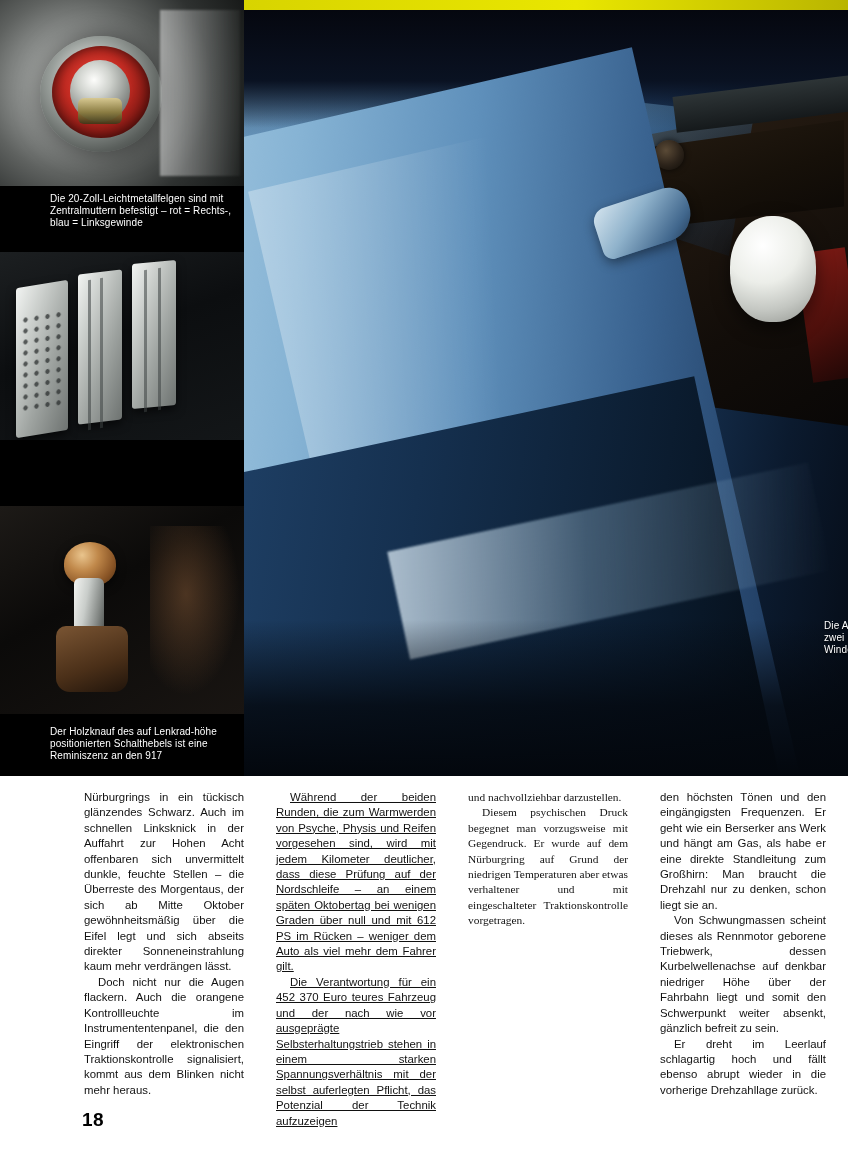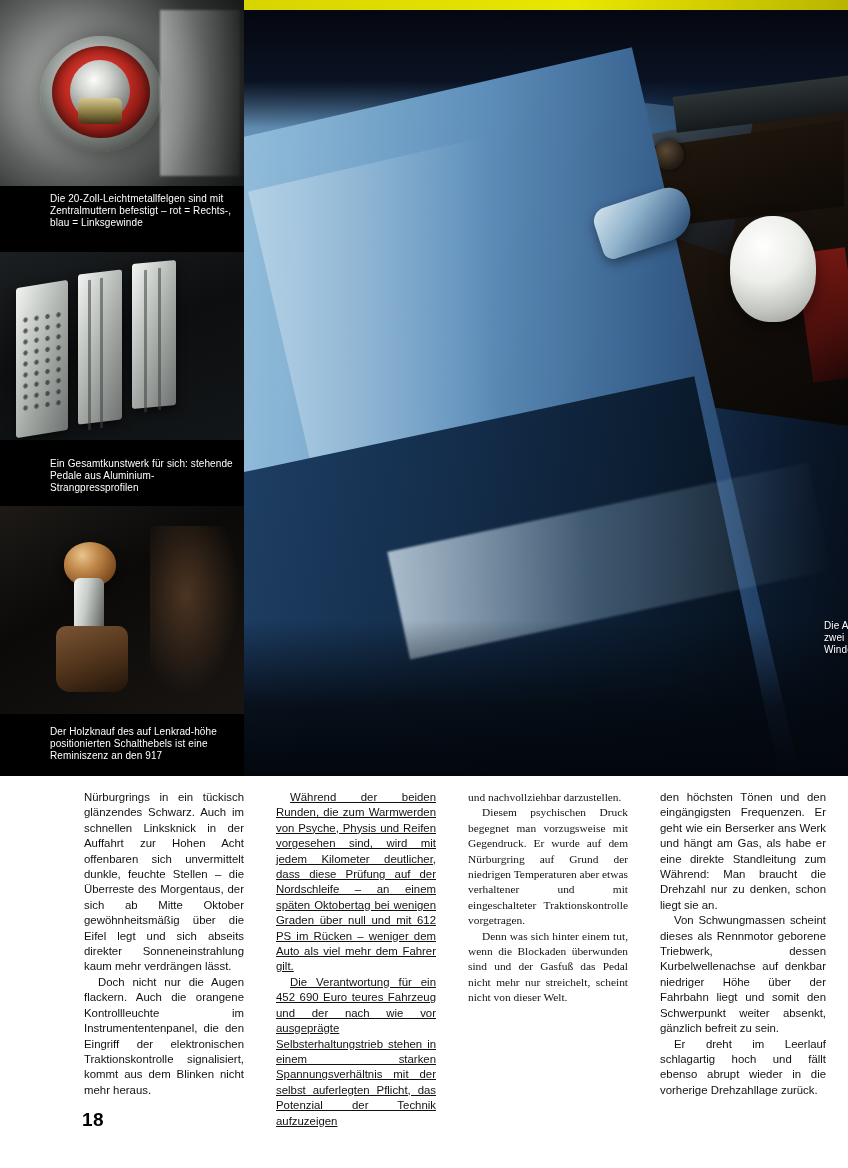--- a/index.html
+++ b/index.html
@@ -393,21 +393,20 @@
       <div class="pedal p1"></div>
       <div class="pedal-holes"></div>
       <div class="pedal p2"></div>
       <div class="pedal p3"></div>
       <div class="pedal-rib" style="left:88px;top:28px;height:150px;transform:skewY(-7deg);"></div>
       <div class="pedal-rib" style="left:100px;top:26px;height:150px;transform:skewY(-7deg);"></div>
       <div class="pedal-rib" style="left:144px;top:18px;height:142px;transform:skewY(-5deg);"></div>
       <div class="pedal-rib" style="left:158px;top:16px;height:142px;transform:skewY(-5deg);"></div>
     </div>
     <div class="black-strip strip-2"></div>
-    <div class="caption cap-pedals">Ein Gesamtkunstwerk für sich: stehende Pedale aus Aluminium-Strangpressprofilen</div>
 
     <div class="photo photo-knob">
       <div class="knob-glow"></div>
       <div class="knob-wood"></div>
       <div class="knob-shaft"></div>
       <div class="knob-boot"></div>
     </div>
     <div class="black-strip strip-3"></div>
     <div class="caption cap-knob">Der Holzknauf des auf Lenkrad-höhe positionierten Schalthebels ist eine Reminiszenz an den 917</div>
 
@@ -415,31 +414,30 @@
 
   <div class="columns">
 
     <div class="col col1">
       <p>Nürburgrings in ein tückisch glänzendes Schwarz. Auch im schnellen Linksknick in der Auffahrt zur Hohen Acht offenbaren sich unvermittelt dunkle, feuchte Stellen – die Überreste des Morgentaus, der sich ab Mitte Oktober gewöhnheitsmäßig über die Eifel legt und sich abseits direkter Sonneneinstrahlung kaum mehr verdrängen lässt.</p>
       <p class="indent">Doch nicht nur die Augen flackern. Auch die orangene Kontrollleuchte im Instrumententenpanel, die den Eingriff der elektronischen Traktionskontrolle signalisiert, kommt aus dem Blinken nicht mehr heraus.</p>
     </div>
 
     <div class="col col2">
       <p class="indent">Während der beiden Runden, die zum Warmwerden von Psyche, Physis und Reifen vorgesehen sind, wird mit jedem Kilometer deutlicher, dass diese Prüfung auf der Nordschleife – an einem späten Oktobertag bei wenigen Graden über null und mit 612 PS im Rücken – weniger dem Auto als viel mehr dem Fahrer gilt.</p>
-      <p class="indent">Die Verantwortung für ein 452 690 Euro teures Fahrzeug und der nach wie vor ausgeprägte Selbsterhaltungstrieb stehen in einem starken Spannungsverhältnis mit der selbst auferlegten Pflicht, das Potenzial der Technik aufzuzeigen</p>
+      <p class="indent">Die Verantwortung für ein 452 370 Euro teures Fahrzeug und der nach wie vor ausgeprägte Selbsterhaltungstrieb stehen in einem starken Spannungsverhältnis mit der selbst auferlegten Pflicht, das Potenzial der Technik aufzuzeigen</p>
     </div>
 
     <div class="col col3">
       <p>und nachvollziehbar darzustellen.</p>
       <p class="indent">Diesem psychischen Druck begegnet man vorzugsweise mit Gegendruck. Er wurde auf dem Nürburgring auf Grund der niedrigen Temperaturen aber etwas verhaltener und mit eingeschalteter Traktionskontrolle vorgetragen.</p>
-      <p class="indent">Denn was sich hinter einem tut, wenn die Blockaden überwunden sind und der Gasfuß das Pedal nicht mehr nur streichelt, scheint nicht von dieser Welt.</p>
     </div>
 
     <div class="col col4">
-      <p>den höchsten Tönen und den eingängigsten Frequenzen. Er geht wie ein Berserker ans Werk und hängt am Gas, als habe er eine direkte Standleitung zum Während: Man braucht die Drehzahl nur zu denken, schon liegt sie an.</p>
+      <p>den höchsten Tönen und den eingängigsten Frequenzen. Er geht wie ein Berserker ans Werk und hängt am Gas, als habe er eine direkte Standleitung zum Großhirn: Man braucht die Drehzahl nur zu denken, schon liegt sie an.</p>
       <p class="indent">Von Schwungmassen scheint dieses als Rennmotor geborene Triebwerk, dessen Kurbelwellenachse auf denkbar niedriger Höhe über der Fahrbahn liegt und somit den Schwerpunkt weiter absenkt, gänzlich befreit zu sein.</p>
       <p class="indent">Er dreht im Leerlauf schlagartig hoch und fällt ebenso abrupt wieder in die vorherige Drehzahllage zurück.</p>
     </div>
 
   </div>
 
   <div class="page-number">18</div>
 
 </div>
 

